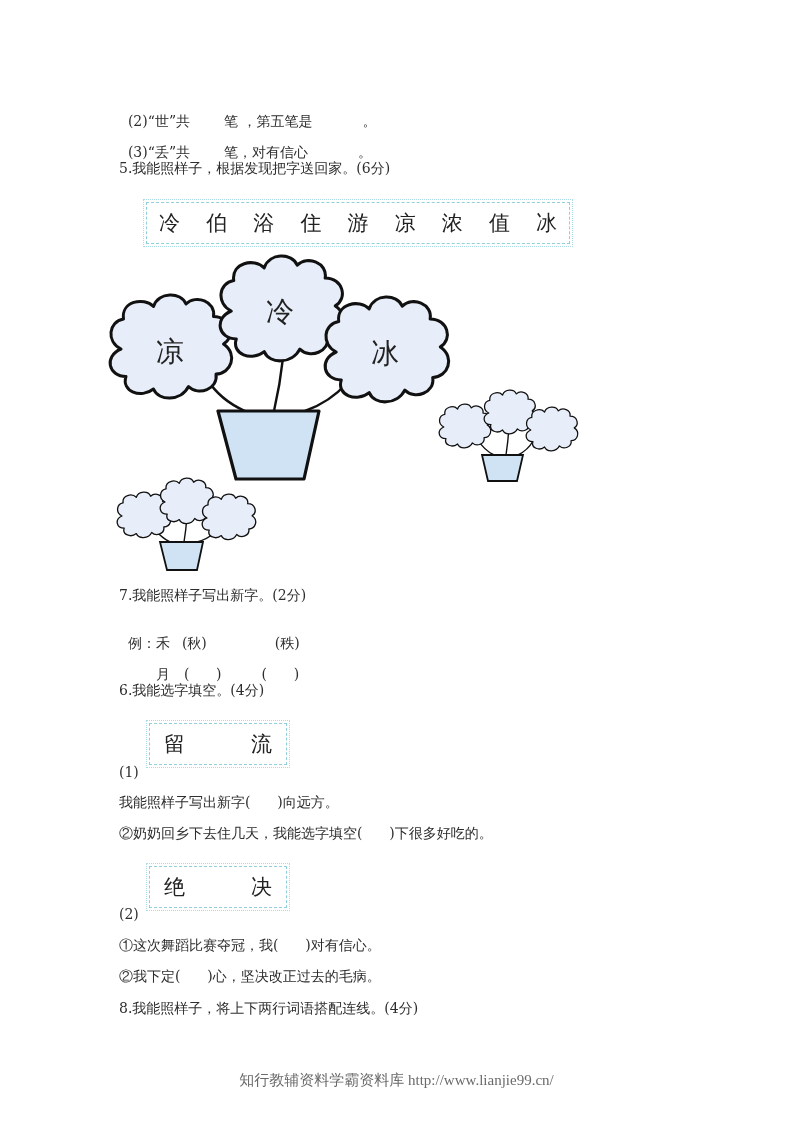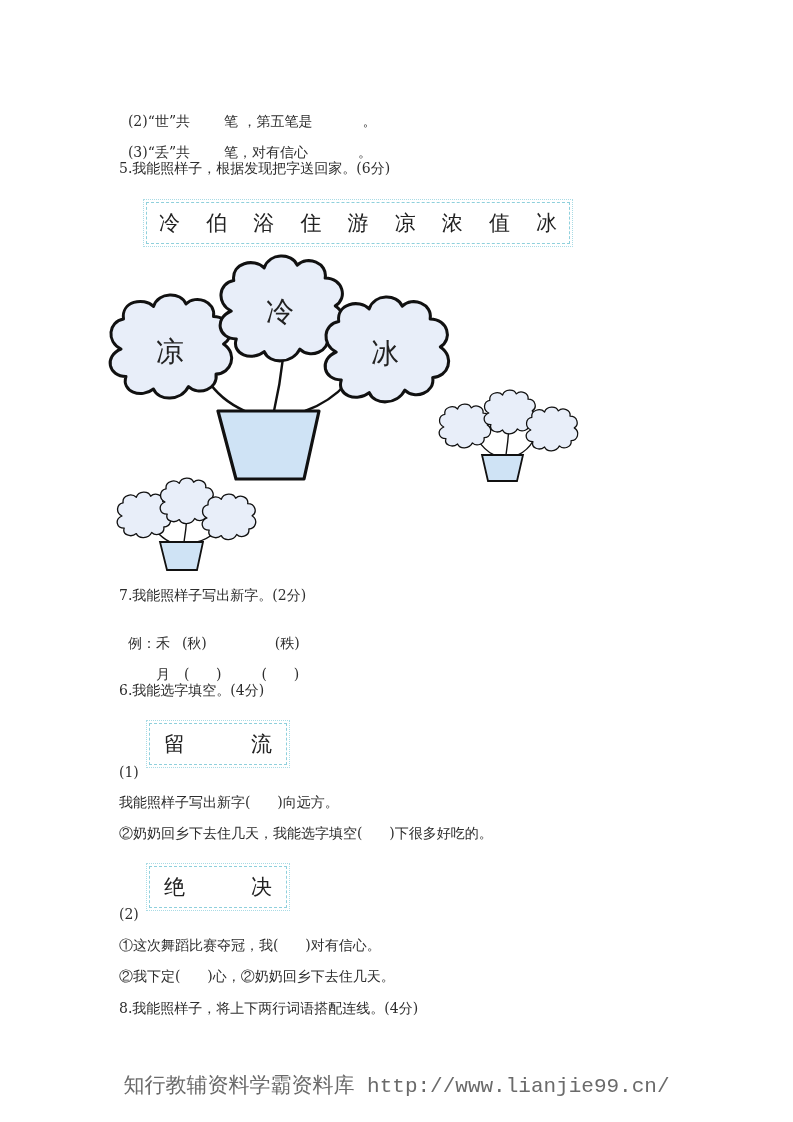--- a/index.html
+++ b/index.html
@@ -2,22 +2,22 @@
 <html><head>
 <meta charset="utf-8">
 <style>
   html, body { margin: 0; padding: 0; background: #ffffff; }
   body { width: 793px; height: 1122px; position: relative; overflow: hidden;
          font-family: "DejaVu Serif", "Liberation Serif", serif; color: #333; }
   .line { position: absolute; left: 119px; font-size: 14px; line-height: 16px; white-space: pre; color: #2d2d2d; }
   .deco-box { position: absolute; border: 1.5px dashed #8fd0dc; outline: 1px dotted #a9dbe5; outline-offset: 2px;
               box-sizing: border-box; display: flex; align-items: center; justify-content: space-between; }
   .deco-box span { font-size: 21px; color: #222; font-family: "DejaVu Serif", serif; }
-  .footer { position: absolute; left: 0; right: 0; top: 1071px; text-align: center; font-size: 21px;
-            color: #6a6a6a; font-family: Liberation Mono, monospace; }
+  .footer { position: absolute; left: 0; right: 0; top: 1071px; text-align: center; font-size: 15px;
+            color: #6a6a6a; font-family: Liberation Serif, serif; }
   svg { position: absolute; overflow: visible; }
   .big-char { font-family: "DejaVu Serif", serif; font-size: 28px; fill: #222; }
 </style>
 </head>
 <body>
 
 <div class="line" style="top:97px">
   <span>(2)</span><span>“世”共</span><span style="display:inline-block;width:34px"></span><span>笔 ，第五笔是</span><span style="display:inline-block;width:50px"></span><span>。</span>
 </div>
 <div class="line" style="top:128px">
@@ -114,17 +114,17 @@
 <div class="line" style="top:764px">(1)</div>
 <div class="line" style="top:794px">我能照样子写出新字(      )向远方。</div>
 <div class="line" style="top:825px">②奶奶回乡下去住几天，我能选字填空(      )下很多好吃的。</div>
 
 <div class="deco-box" style="left:149px;top:866px;width:138px;height:42px;padding:0 14px;">
   <span>绝</span>
   <span>决</span>
 </div>
 <div class="line" style="top:906px">(2)</div>
 <div class="line" style="top:937px">①这次舞蹈比赛夺冠，我(      )对有信心。</div>
-<div class="line" style="top:968px">②我下定(      )心，②奶奶回乡下去住几天。</div>
+<div class="line" style="top:968px">②我下定(      )心，坚决改正过去的毛病。</div>
 
 <div class="line" style="top:1000px">8.我能照样子，将上下两行词语搭配连线。(4分)</div>
 
 <div class="footer">知行教辅资料学霸资料库 http://www.lianjie99.cn/</div>
 
 </body></html>

